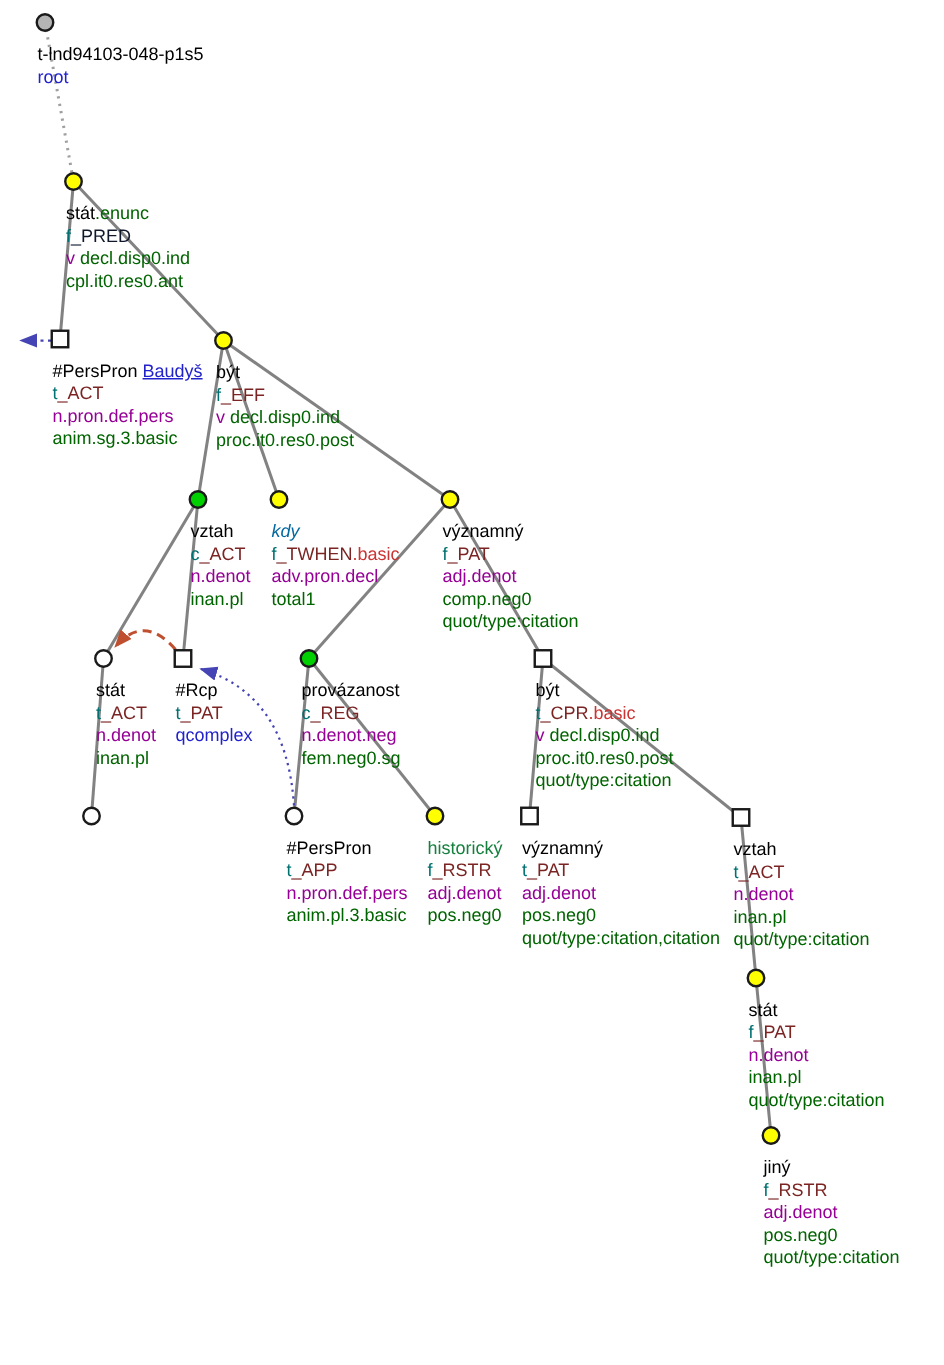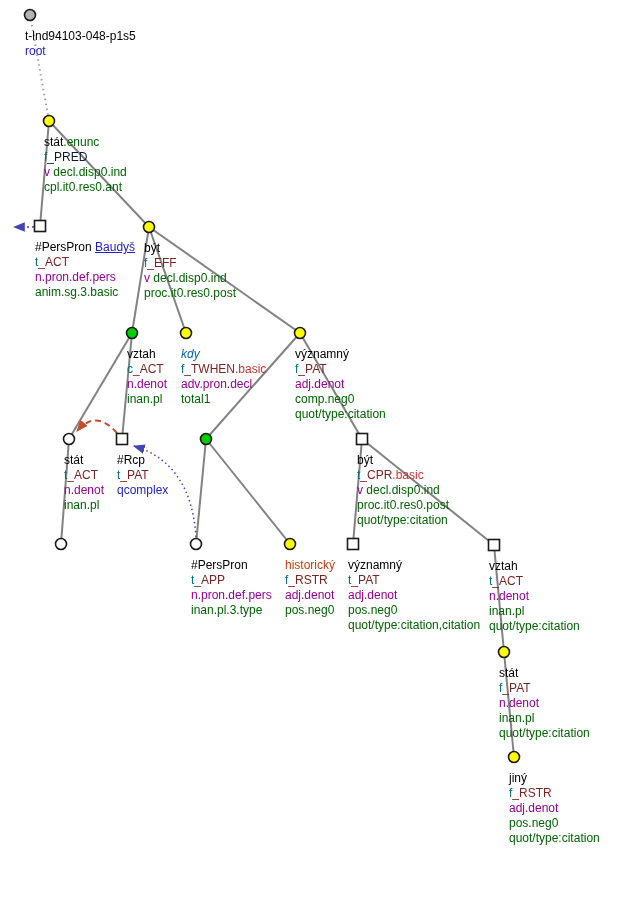--- a/index.html
+++ b/index.html
@@ -127,35 +127,41 @@
         <div><span style="color: rgb(0, 0, 0);">stát</span></div>
         <div><span style="color: rgb(0, 112, 112);">t</span><span style="color: rgb(123, 36, 36);">_ACT</span></div>
         <div><span style="color: rgb(149, 0, 149);">n.denot</span></div>
         <div><span style="color: rgb(0, 100, 0);">inan.pl</span></div>
       </div>
       <div class="node-label" style="left: 117px; top: 453px;">
         <div><span style="color: rgb(0, 0, 0);">#Rcp</span></div>
         <div><span style="color: rgb(0, 112, 112);">t</span><span style="color: rgb(123, 36, 36);">_PAT</span></div>
         <div><span style="color: rgb(34, 34, 204);">qcomplex</span></div>
       </div>
+      <div class="node-label" style="left: 201px; top: 453px;">
+        <div><span style="color: rgb(0, 0, 0);">provázanost</span></div>
+        <div><span style="color: rgb(0, 112, 112);">c</span><span style="color: rgb(123, 36, 36);">_REG</span></div>
+        <div><span style="color: rgb(149, 0, 149);">n.denot.neg</span></div>
+        <div><span style="color: rgb(0, 100, 0);">fem.neg0.sg</span></div>
+      </div>
       <div class="node-label" style="left: 357px; top: 453px;">
         <div><span style="color: rgb(0, 0, 0);">být</span></div>
         <div><span style="color: rgb(0, 112, 112);">t</span><span style="color: rgb(123, 36, 36);">_CPR</span><span style="color: rgb(204, 51, 51);">.basic</span></div>
         <div><span style="color: rgb(149, 0, 149);">v </span><span style="color: rgb(0, 100, 0);">decl.disp0.ind</span></div>
         <div><span style="color: rgb(0, 100, 0);">proc.it0.res0.post</span></div>
         <div><span style="color: rgb(0, 100, 0);">quot/type:citation</span></div>
       </div>
       <div class="node-label" style="left: 191px; top: 558px;">
         <div><span style="color: rgb(0, 0, 0);">#PersPron</span></div>
         <div><span style="color: rgb(0, 112, 112);">t</span><span style="color: rgb(123, 36, 36);">_APP</span></div>
         <div><span style="color: rgb(149, 0, 149);">n.pron.def.pers</span></div>
-        <div><span style="color: rgb(0, 100, 0);">inan.pl.3.type</span></div>
+        <div><span style="color: rgb(0, 100, 0);">anim.pl.3.basic</span></div>
       </div>
       <div class="node-label" style="left: 285px; top: 558px;">
-        <div><span style="color: #c2410c;">historický</span></div>
+        <div><span style="color: #15803d;">historický</span></div>
         <div><span style="color: rgb(0, 112, 112);">f</span><span style="color: rgb(123, 36, 36);">_RSTR</span></div>
         <div><span style="color: rgb(149, 0, 149);">adj.denot</span></div>
         <div><span style="color: rgb(0, 100, 0);">pos.neg0</span></div>
       </div>
       <div class="node-label" style="left: 348px; top: 558px;">
         <div><span style="color: rgb(0, 0, 0);">významný</span></div>
         <div><span style="color: rgb(0, 112, 112);">t</span><span style="color: rgb(123, 36, 36);">_PAT</span></div>
         <div><span style="color: rgb(149, 0, 149);">adj.denot</span></div>
         <div><span style="color: rgb(0, 100, 0);">pos.neg0</span></div>
         <div><span style="color: rgb(0, 100, 0);">quot/type:citation,citation</span></div>

